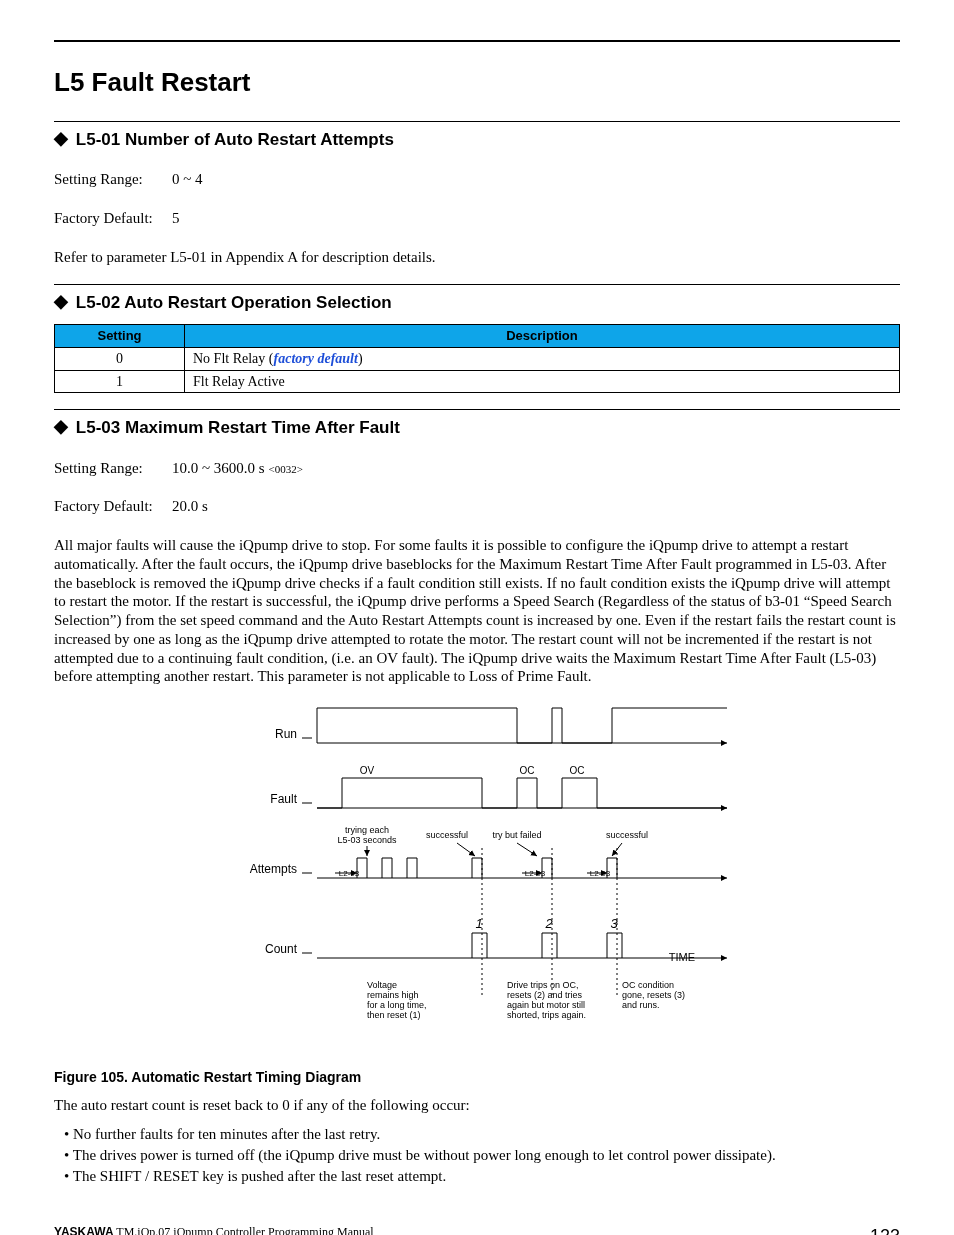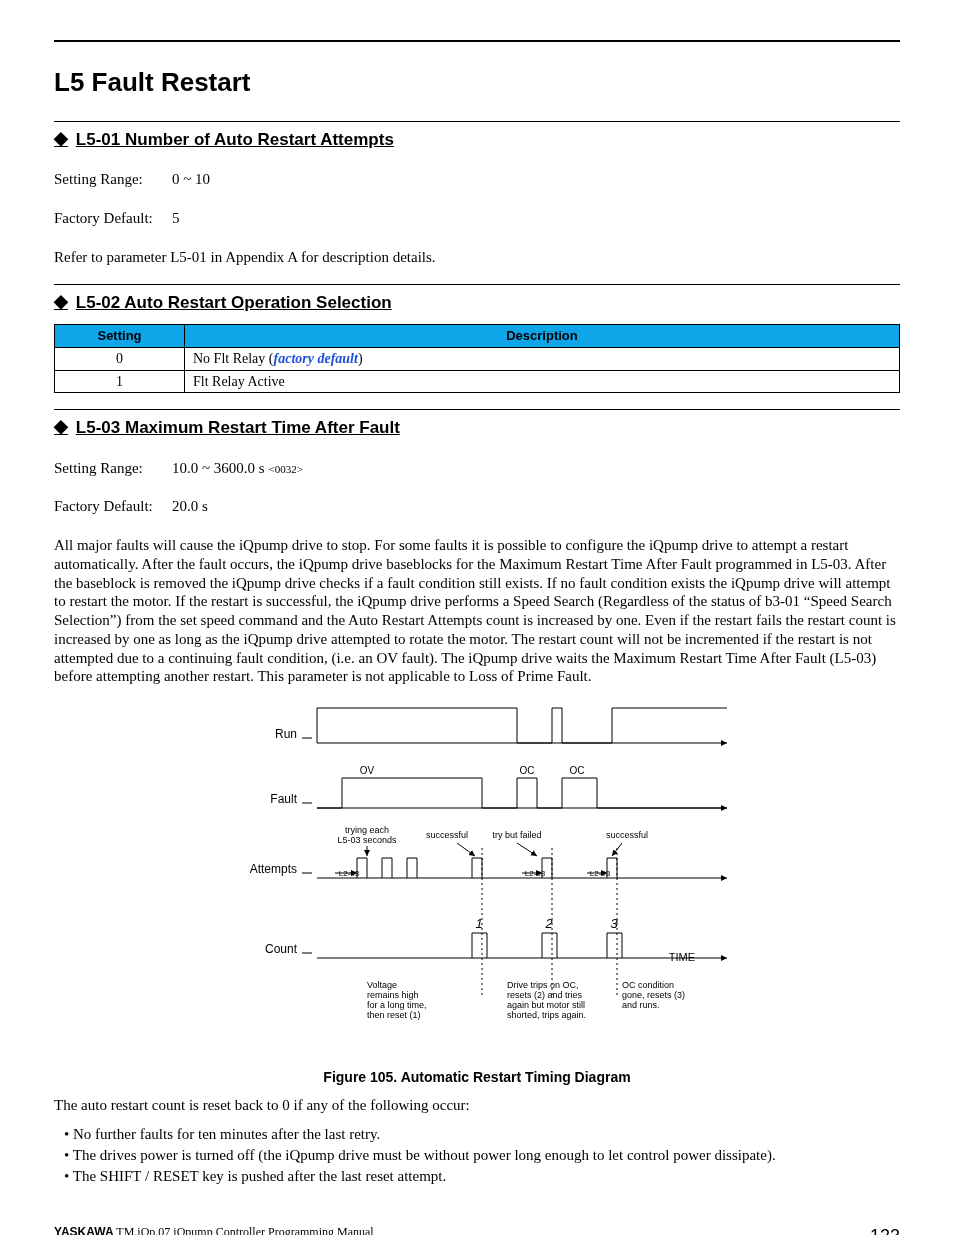--- a/index.html
+++ b/index.html
@@ -19,21 +19,20 @@
     font-weight: bold;
     font-size: 26px;
     margin-bottom: 22px;
   }
   .sub-rule { border-top: 1px solid #000; margin-top: 2px; margin-bottom: 6px; }
   .subhead {
     font-family: Arial, Helvetica, sans-serif;
     font-weight: bold;
     font-size: 17px;
     margin-bottom: 10px;
-    text-decoration: underline;
   }
   .subhead .diamond { font-size: 18px; margin-right: 8px; position: relative; top: -1px;}
   .kv-row { display:flex; margin: 20px 0; }
   .kv-label { width: 118px; }
   .kv-sup { font-size: 11px; }
   p.refer { margin: 6px 0 18px 0; }
   p.body { margin: 10px 0; text-align: left; line-height: 1.25;}
   table.settings {
     width: 100%;
     border-collapse: collapse;
@@ -54,21 +53,20 @@
     padding: 2px 8px;
     font-size: 14px;
   }
   table.settings td.setting-col { width: 130px; text-align: center; }
   .factory-default { color: #1d4ed8; font-style: italic; font-weight: bold; }
   .figure-block { text-align: center; margin: 12px 0 6px 0; }
   .figure-caption {
     font-family: Arial, Helvetica, sans-serif;
     font-weight: bold;
     font-size: 14px;
-    text-align: center;
     margin: 4px 0 10px 0;
   }
   ul.bullets { list-style: none; margin: 6px 0 30px 10px; }
   ul.bullets li { margin: 2px 0; }
   ul.bullets li::before { content: "\2022  "; }
   .footer {
     border-top: 0;
     display:flex;
     justify-content: space-between;
     font-size: 12px;
@@ -87,21 +85,21 @@
 <div class="top-rule"></div>
 
 <h1 class="section-title">L5 Fault Restart</h1>
 
 <div class="sub-rule"></div>
 <div class="subhead">
   <span class="diamond">◆</span><span>L5-01 Number of Auto Restart Attempts</span>
 </div>
 <div class="kv-row">
   <span class="kv-label">Setting Range:</span>
-  <span>0 ~ 10</span>
+  <span>0 ~ 4</span>
 </div>
 <div class="kv-row">
   <span class="kv-label">Factory Default:</span>
   <span>5</span>
 </div>
 <p class="refer">Refer to parameter L5-01 in Appendix A for description details.</p>
 
 <div class="sub-rule"></div>
 <div class="subhead">
   <span class="diamond">◆</span><span>L5-02 Auto Restart Operation Selection</span>

